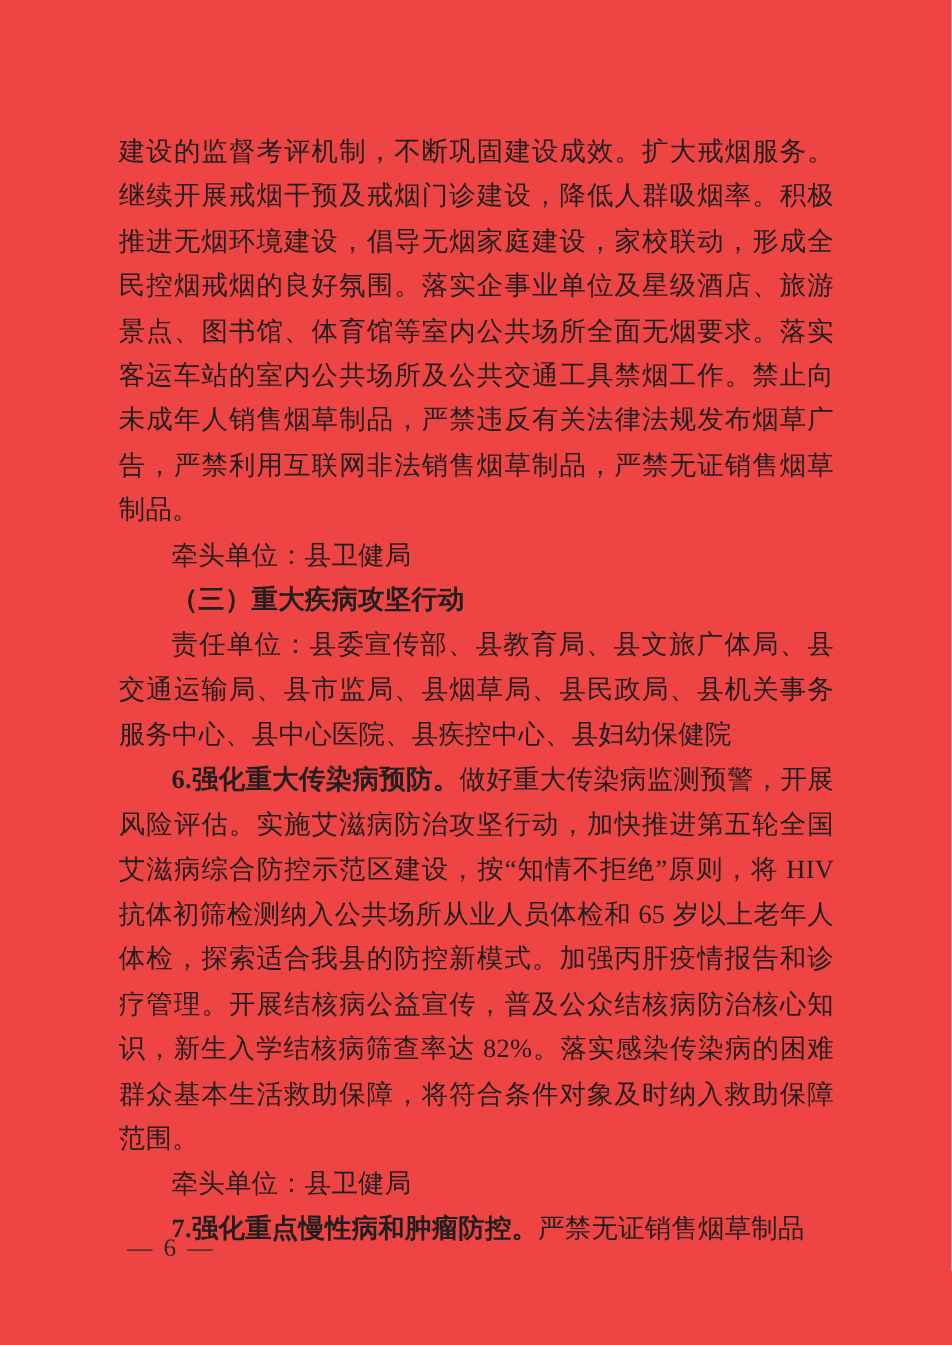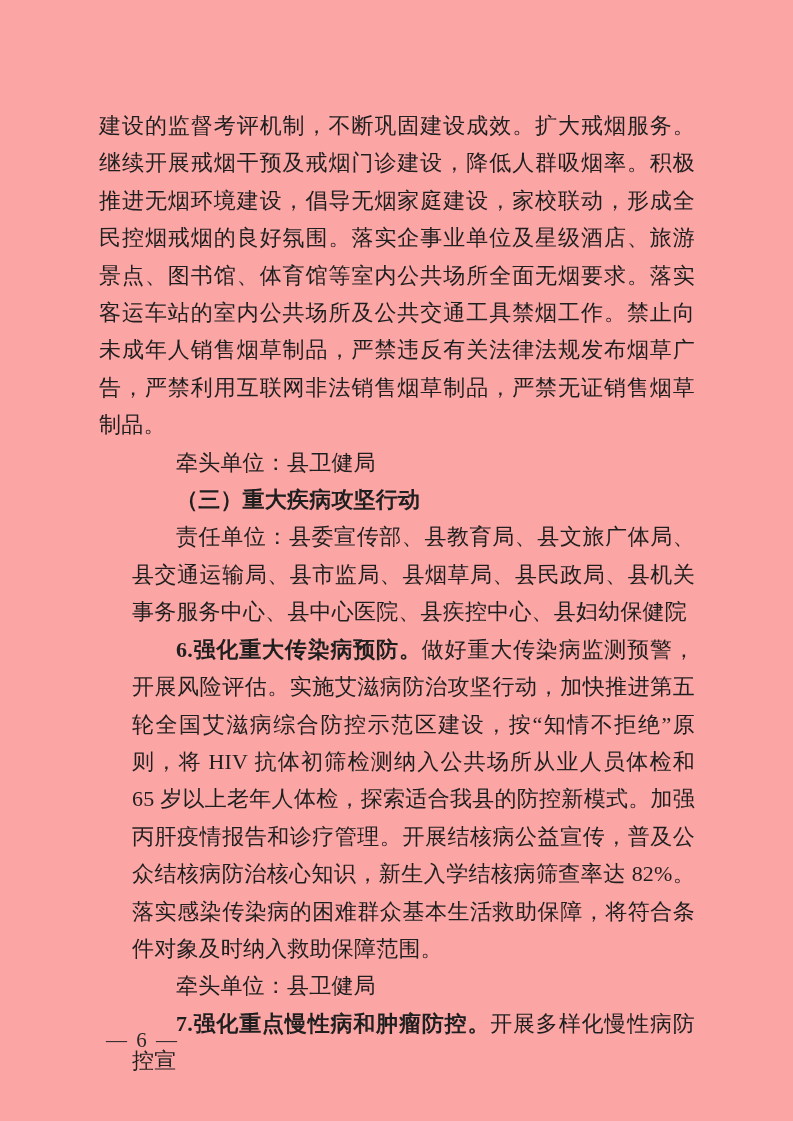--- a/index.html
+++ b/index.html
@@ -5,21 +5,21 @@
   html, body {
     margin: 0;
     padding: 0;
     background: #e8e8e8;
   }
   .page {
     position: relative;
     width: 793px;
     height: 1121px;
     margin: 0 auto;
-    background: #fca5a5;
+    background: #ef4444;
     overflow: hidden;
     font-family: "Liberation Serif", "DejaVu Serif", serif;
     color: #1f1f1f;
   }
   .text-block {
     position: absolute;
     left: 99px;
     top: 107px;
     width: 596px;
     font-size: 22px;
@@ -28,21 +28,20 @@
     text-justify: inter-ideograph;
     text-align-last: left;
     letter-spacing: 0.2px;
   }
   .text-block p {
     margin: 0;
     padding: 0;
   }
   .text-block p.indent {
     text-indent: 2em;
-    margin-left: 33px;
   }
   .bold {
     font-weight: 700;
   }
   .heading {
     font-weight: 700;
   }
   .footer {
     position: absolute;
     left: 106px;
@@ -56,16 +55,16 @@
 <body>
 
 <div class="page">
   <div class="text-block">
       <p class=""><span>建设的监督考评机制，不断巩固建设成效。扩大戒烟服务。继续开展戒烟干预及戒烟门诊建设，降低人群吸烟率。积极推进无烟环境建设，倡导无烟家庭建设，家校联动，形成全民控烟戒烟的良好氛围。落实企事业单位及星级酒店、旅游景点、图书馆、体育馆等室内公共场所全面无烟要求。落实客运车站的室内公共场所及公共交通工具禁烟工作。禁止向未成年人销售烟草制品，严禁违反有关法律法规发布烟草广告，严禁利用互联网非法销售烟草制品，严禁无证销售烟草制品。</span></p>
       <p class="indent"><span>牵头单位：县卫健局</span></p>
       <p class="indent heading"><span class="bold">（三）重大疾病攻坚行动</span></p>
       <p class="indent"><span>责任单位：县委宣传部、县教育局、县文旅广体局、县交通运输局、县市监局、县烟草局、县民政局、县机关事务服务中心、县中心医院、县疾控中心、县妇幼保健院</span></p>
       <p class="indent"><span class="bold">6.强化重大传染病预防。</span><span>做好重大传染病监测预警，开展风险评估。实施艾滋病防治攻坚行动，加快推进第五轮全国艾滋病综合防控示范区建设，按“知情不拒绝”原则，将 HIV 抗体初筛检测纳入公共场所从业人员体检和 65 岁以上老年人体检，探索适合我县的防控新模式。加强丙肝疫情报告和诊疗管理。开展结核病公益宣传，普及公众结核病防治核心知识，新生入学结核病筛查率达 82%。落实感染传染病的困难群众基本生活救助保障，将符合条件对象及时纳入救助保障范围。</span></p>
       <p class="indent"><span>牵头单位：县卫健局</span></p>
-      <p class="indent"><span class="bold">7.强化重点慢性病和肿瘤防控。</span><span>开展多样化慢性病防控宣</span></p>
+      <p class="indent"><span class="bold">7.强化重点慢性病和肿瘤防控。</span><span>严禁无证销售烟草制品</span></p>
     </div>
   <div class="footer">— 6 —</div>
 </div>
 
 </body></html>

